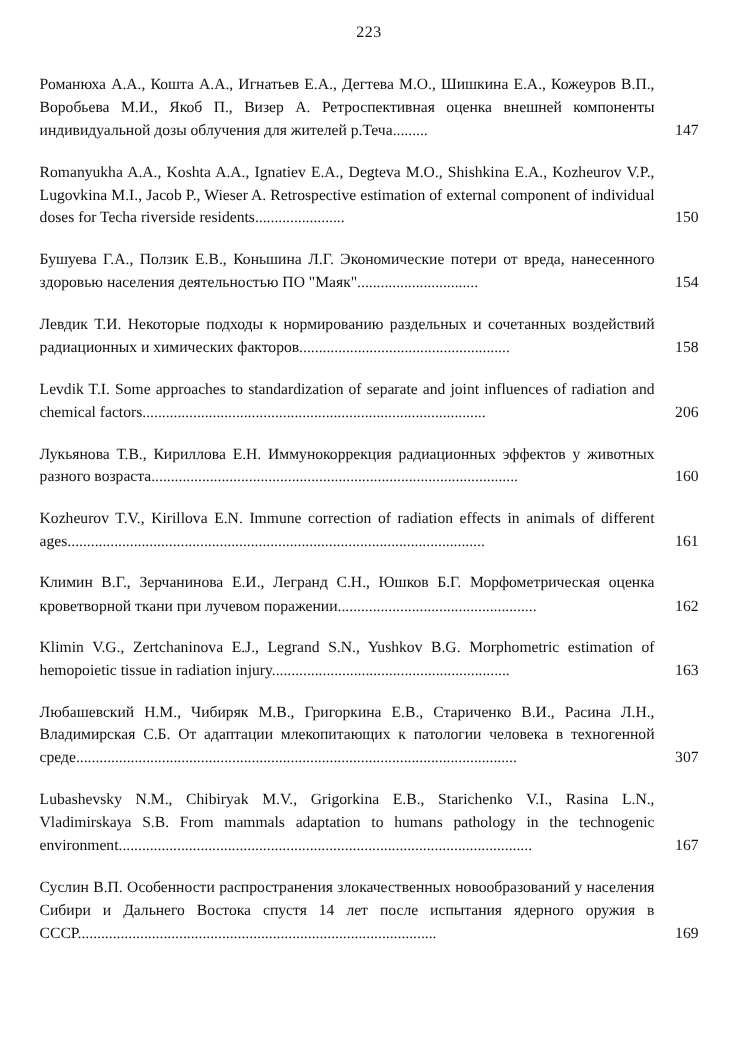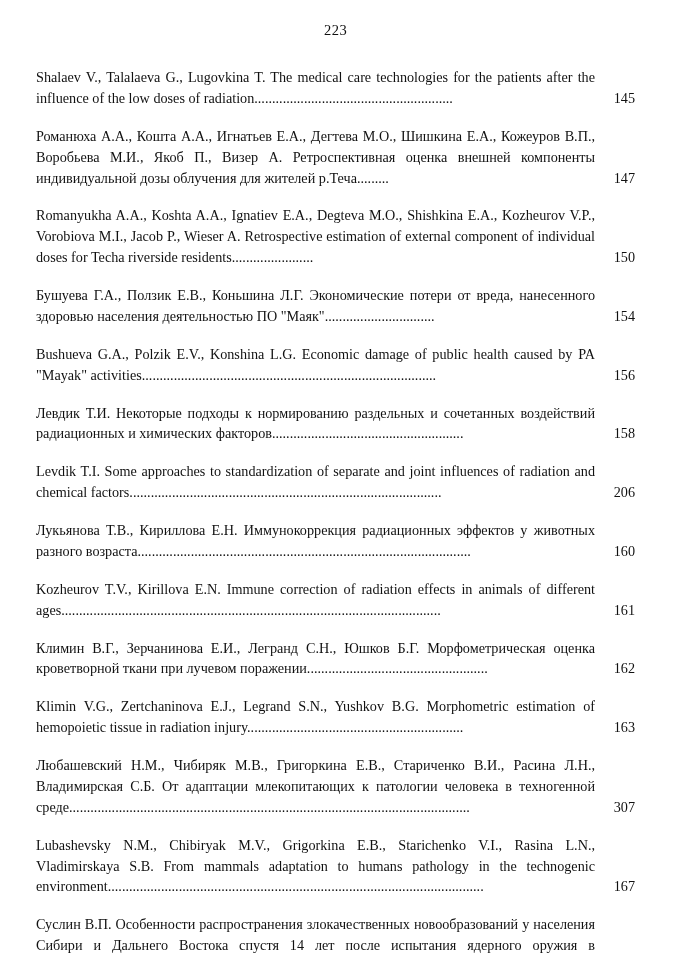--- a/index.html
+++ b/index.html
@@ -63,44 +63,36 @@
 </style>
 </head>
 <body>
 
 <div class="page">
 
   <div class="page-number">223</div>
 
   <div class="toc">
 
-    <div class="entry">
-      <div class="entry-text">Shalaev V., Talalaeva G., Lugovkina T. The medical care technologies for the patients after the influence of the low doses of radiation........................................................</div>
-      <div class="entry-page">145</div>
-    </div>
 
     <div class="entry">
       <div class="entry-text">Романюха А.А., Кошта А.А., Игнатьев Е.А., Дегтева М.О., Шишкина Е.А., Кожеуров В.П., Воробьева М.И., Якоб П., Визер А. Ретроспективная оценка внешней компоненты индивидуальной дозы облучения для жителей р.Теча.........</div>
       <div class="entry-page">147</div>
     </div>
 
     <div class="entry">
-      <div class="entry-text">Romanyukha A.A., Koshta A.A., Ignatiev E.A., Degteva M.O., Shishkina E.A., Kozheurov V.P., Vorobiova M.I., Jacob P., Wieser A. Retrospective estimation of external component of individual doses for Techa riverside residents.......................</div>
+      <div class="entry-text">Romanyukha A.A., Koshta A.A., Ignatiev E.A., Degteva M.O., Shishkina E.A., Kozheurov V.P., Lugovkina M.I., Jacob P., Wieser A. Retrospective estimation of external component of individual doses for Techa riverside residents.......................</div>
       <div class="entry-page">150</div>
     </div>
 
     <div class="entry">
       <div class="entry-text">Бушуева Г.А., Ползик Е.В., Коньшина Л.Г. Экономические потери от вреда, нанесенного здоровью населения деятельностью ПО "Маяк"...............................</div>
       <div class="entry-page">154</div>
     </div>
 
-    <div class="entry">
-      <div class="entry-text">Bushueva G.A., Polzik E.V., Konshina L.G. Economic damage of public health caused by PA "Mayak" activities...................................................................................</div>
-      <div class="entry-page">156</div>
-    </div>
 
     <div class="entry">
       <div class="entry-text">Левдик Т.И. Некоторые подходы к нормированию раздельных и сочетанных воздействий радиационных и химических факторов......................................................</div>
       <div class="entry-page">158</div>
     </div>
 
     <div class="entry">
       <div class="entry-text">Levdik T.I. Some approaches to standardization of separate and joint influences of radiation and chemical factors........................................................................................</div>
       <div class="entry-page">206</div>
     </div>

